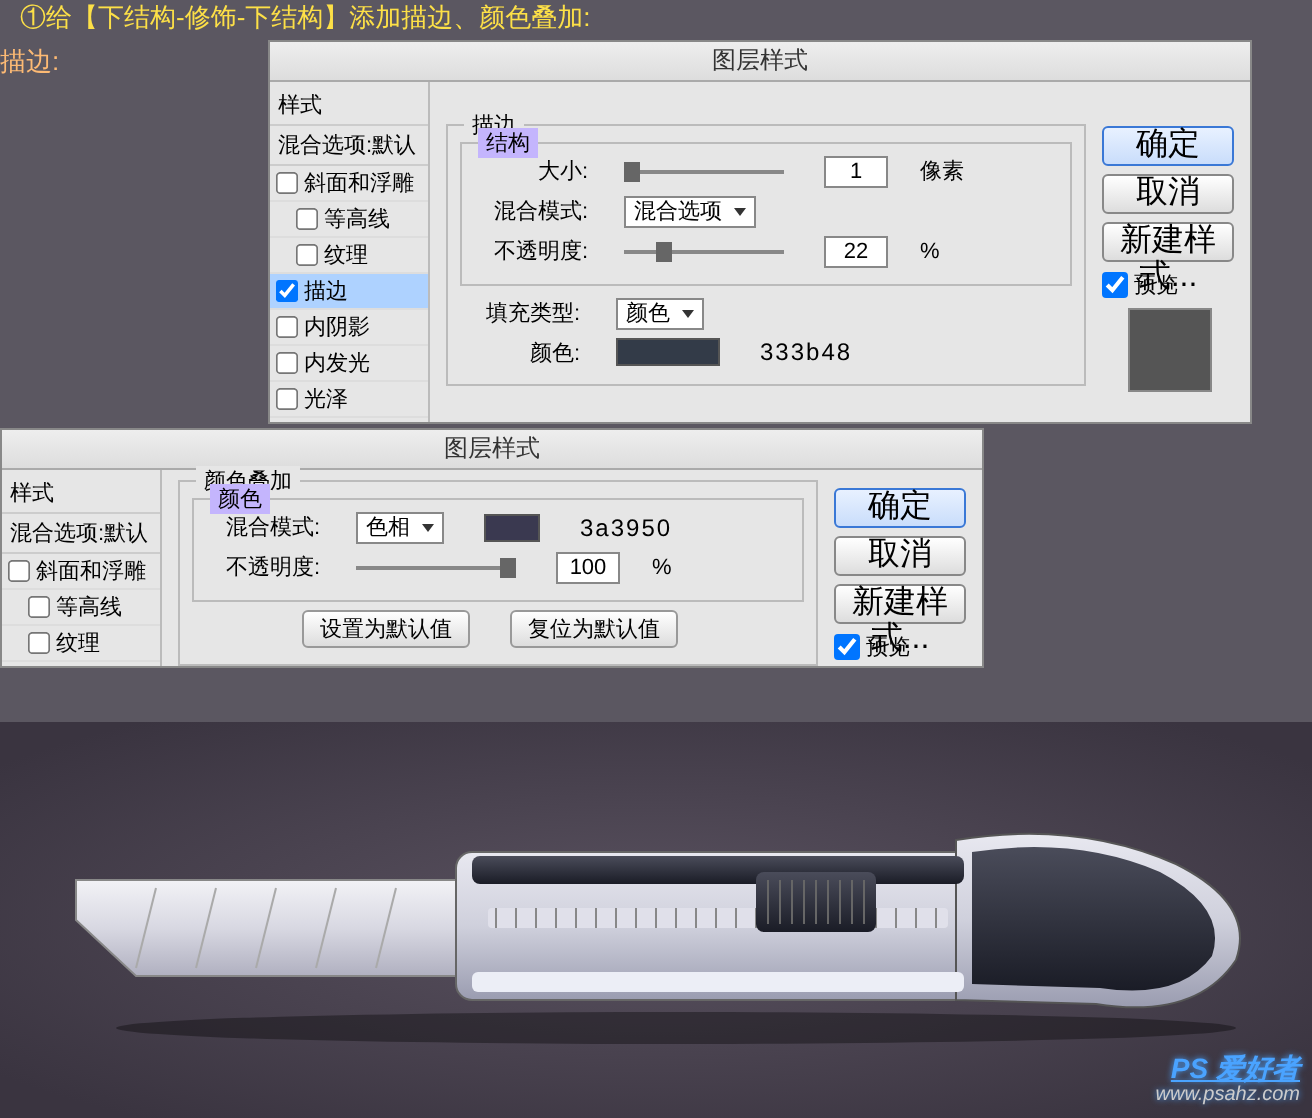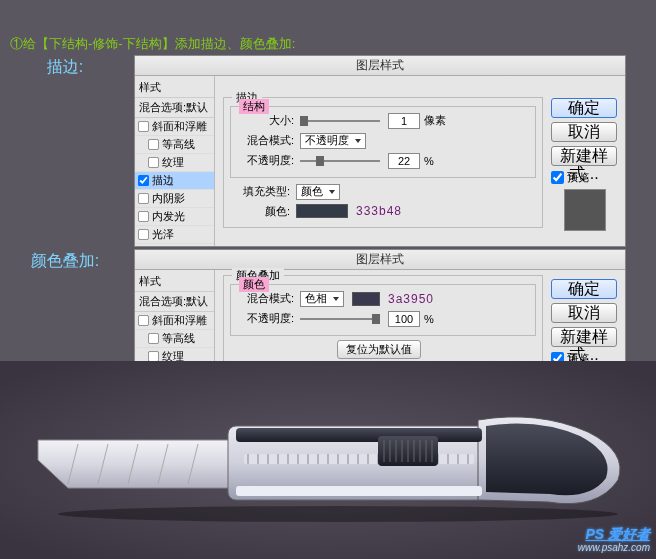--- a/index.html
+++ b/index.html
@@ -1,48 +1,48 @@
 <!DOCTYPE html>
 <html><head>
 <meta charset="utf-8">
 <style>
 * { margin:0; padding:0; box-sizing:border-box; font-family:"Microsoft YaHei",Arial,sans-serif; }
 body { background:#5b5761; width:656px; height:559px; overflow:hidden; position:relative; }
-.instruction { color:#84cc16; font-size:13px; padding:22px 10px 2px;margin-top:13px; }
-.section-label { display:inline-block; color:#7dd3fc; font-size:16px; width:130px; text-align:center; vertical-align:top; padding-top:2px; margin-right:4px; }
+.instruction { color:#fde047; font-size:13px; padding:0 10px 2px; }
+.section-label { display:inline-block; color:#fdba74; font-size:13px; width:130px; text-align:left; vertical-align:top; padding-top:2px; margin-right:4px; }
 .dialog-row { display:flex; align-items:flex-start; margin-bottom:2px; }
 .dialog { background:#e6e6e6; border:1px solid #888; width:492px; font-size:11px; color:#000; }
 .dialog-title { background:linear-gradient(#eee,#ddd); text-align:center; border-bottom:1px solid #aaa; padding:1px 0; font-size:12px; color:#333; }
 .dialog-body { display:flex;align-items:center; }
 .style-list { width:80px; border-right:1px solid #bbb; padding:2px 0; background:#e6e6e6; }
 .style-list .sl-header { padding:2px 4px; border-bottom:1px solid #ccc; font-size:11px; }
 .style-item { display:flex; align-items:center; padding:1px 2px; font-size:11px; border-bottom:1px solid #ddd; }
 .style-item input { margin-right:2px; transform:scale(0.85); }
 .style-item.sel { background:#aed2ff; }
 .main-panel { flex:1; padding:4px 8px 2px; position:relative; }
 .fieldset { border:1px solid #bbb; padding:6px 8px 4px; margin-bottom:4px; position:relative; }
-.fieldset .legend { position:absolute; top:-8px; left:8px; background:#f9a8d4; padding:0 4px; font-size:11px; }
+.fieldset .legend { position:absolute; top:-8px; left:8px; background:#c4b5fd; padding:0 4px; font-size:11px; }
 .outer-fieldset { border:1px solid #bbb; padding:8px 6px 4px; position:relative; }
 .outer-fieldset .olegend { position:absolute; top:-8px; left:8px; background:#e6e6e6; padding:0 4px; font-size:11px; }
-.form-row { display:flex; align-items:center; margin-bottom:4px; font-size:11px; }
+.form-row { display:flex; align-items:center; margin-bottom:4px; font-size:11px;gap:12px; }
 .form-row .lbl { width:55px; text-align:right; margin-right:6px; }
 .slider-track { width:80px; height:2px; background:#888; position:relative; margin-right:8px; }
 .slider-thumb { position:absolute; top:-4px; width:8px; height:10px; background:#666; }
 .num-input { width:32px; height:16px; border:1px solid #888; background:#fff; text-align:center; font-size:11px; padding:0 2px; }
 .unit { margin-left:4px; }
 .combo { display:inline-flex; align-items:center; background:#fff; border:1px solid #888; height:16px; padding:0 4px; font-size:11px; }
 .combo .arrow { margin-left:6px; border-left:3px solid transparent; border-right:3px solid transparent; border-top:4px solid #333; }
 .color-swatch { display:inline-block; width:52px; height:14px; border:1px solid #555; vertical-align:middle; }
 .btn-col { width:74px; padding:6px 6px 0 0; }
 .btn { display:block; width:66px; height:20px; margin-bottom:4px; background:linear-gradient(#fff,#ddd); border:1px solid #888; border-radius:3px; font-size:16px; text-align:center; line-height:18px; cursor:pointer; }
 .btn.primary { border-color:#3a78d6; background:linear-gradient(#e8f1ff,#c9ddfb); }
 .preview-box { width:42px; height:42px; border:1px solid #888; background:#555; margin:4px auto 0; }
 .preview-check { display:flex; align-items:center; margin-top:4px; }
 .preview-check input { margin-right:3px; }
-.hex-label { color:#701a75; font-size:12px; margin-left:8px; letter-spacing:1px; }
+.hex-label { color:#000000; font-size:12px; margin-left:8px; letter-spacing:1px; }
 .knife-area { width:656px; height:198px; background:radial-gradient(ellipse at center,#5a5260 0%,#3a3440 90%); position:absolute; bottom:0; left:0; display:flex; align-items:center; justify-content:center; }
 .knife-area svg { width:620px; height:160px; }
 .watermark { position:absolute; right:6px; bottom:4px; color:#fff; font-size:14px; text-shadow:0 0 3px #4aa3ff; font-style:italic; text-align:right; line-height:14px; }
 .watermark .wm-url { font-size:10px; color:#ccc; }
 .dialog.short .main-panel { padding-bottom:0; }
 .small-btn { display:inline-block; padding:1px 8px; border:1px solid #999; background:linear-gradient(#fff,#ddd); border-radius:3px; font-size:11px; margin-right:8px; }
 </style>
 </head>
 <body>
 
@@ -94,21 +94,21 @@
               <span class="lbl">大小:</span>
               <div class="slider-track">
                   <div class="slider-thumb" style="left:0"></div>
                 </div>
               <input class="num-input" value="1" style="">
               <span class="unit">像素</span>
             </div>
             <div class="form-row">
               <span class="lbl">混合模式:</span>
               <div class="combo">
-                  <span>不透明度</span>
+                  <span>混合选项</span>
                   <span class="arrow"></span>
                 </div>
             </div>
             <div class="form-row">
               <span class="lbl">不透明度:</span>
               <div class="slider-track">
                   <div class="slider-thumb" style="left:16px"></div>
                 </div>
               <input class="num-input" value="22" style="">
               <span class="unit">%</span>
@@ -136,21 +136,20 @@
             <input type="checkbox" checked="" style="">
             <span>预览</span>
           </div>
         <div class="preview-box"></div>
       </div>
     </div>
   </div>
 </div>
 
 <div class="dialog-row">
-  <span class="section-label">颜色叠加:</span>
   <div class="dialog short">
     <div class="dialog-title">图层样式</div>
     <div class="dialog-body">
       <div class="style-list">
         <div class="sl-header">样式</div>
         <div class="sl-header">混合选项:默认</div>
         <div class="style-item">
             <input type="checkbox" style="">
             <span>斜面和浮雕</span>
           </div>
@@ -180,20 +179,21 @@
             <div class="form-row">
               <span class="lbl">不透明度:</span>
               <div class="slider-track">
                   <div class="slider-thumb" style="left:72px"></div>
                 </div>
               <input class="num-input" value="100" style="">
               <span class="unit">%</span>
             </div>
           </div>
           <div class="form-row" style="justify-content:center;margin-top:4px">
+            <span class="small-btn">设置为默认值</span>
             <span class="small-btn">复位为默认值</span>
           </div>
         </div>
       </div>
       <div class="btn-col">
         <div class="btn primary">确定</div>
         <div class="btn">取消</div>
         <div class="btn">新建样式...</div>
         <div class="preview-check">
             <input type="checkbox" checked="" style="">

